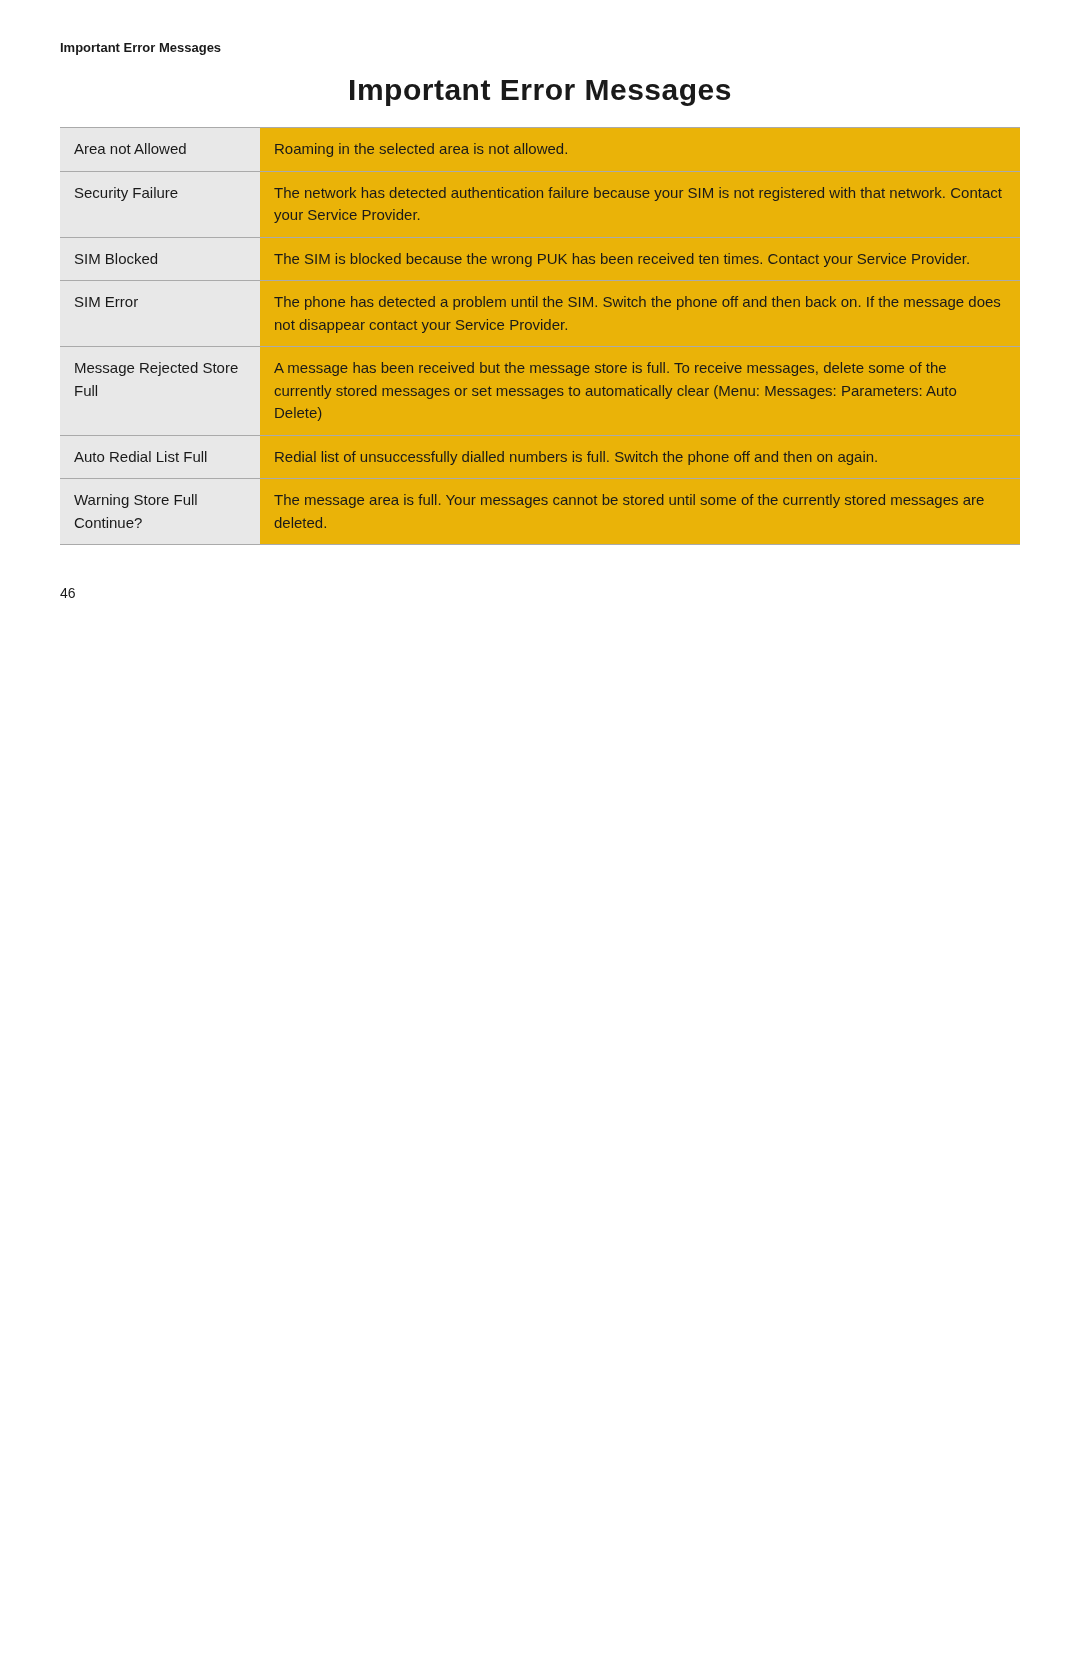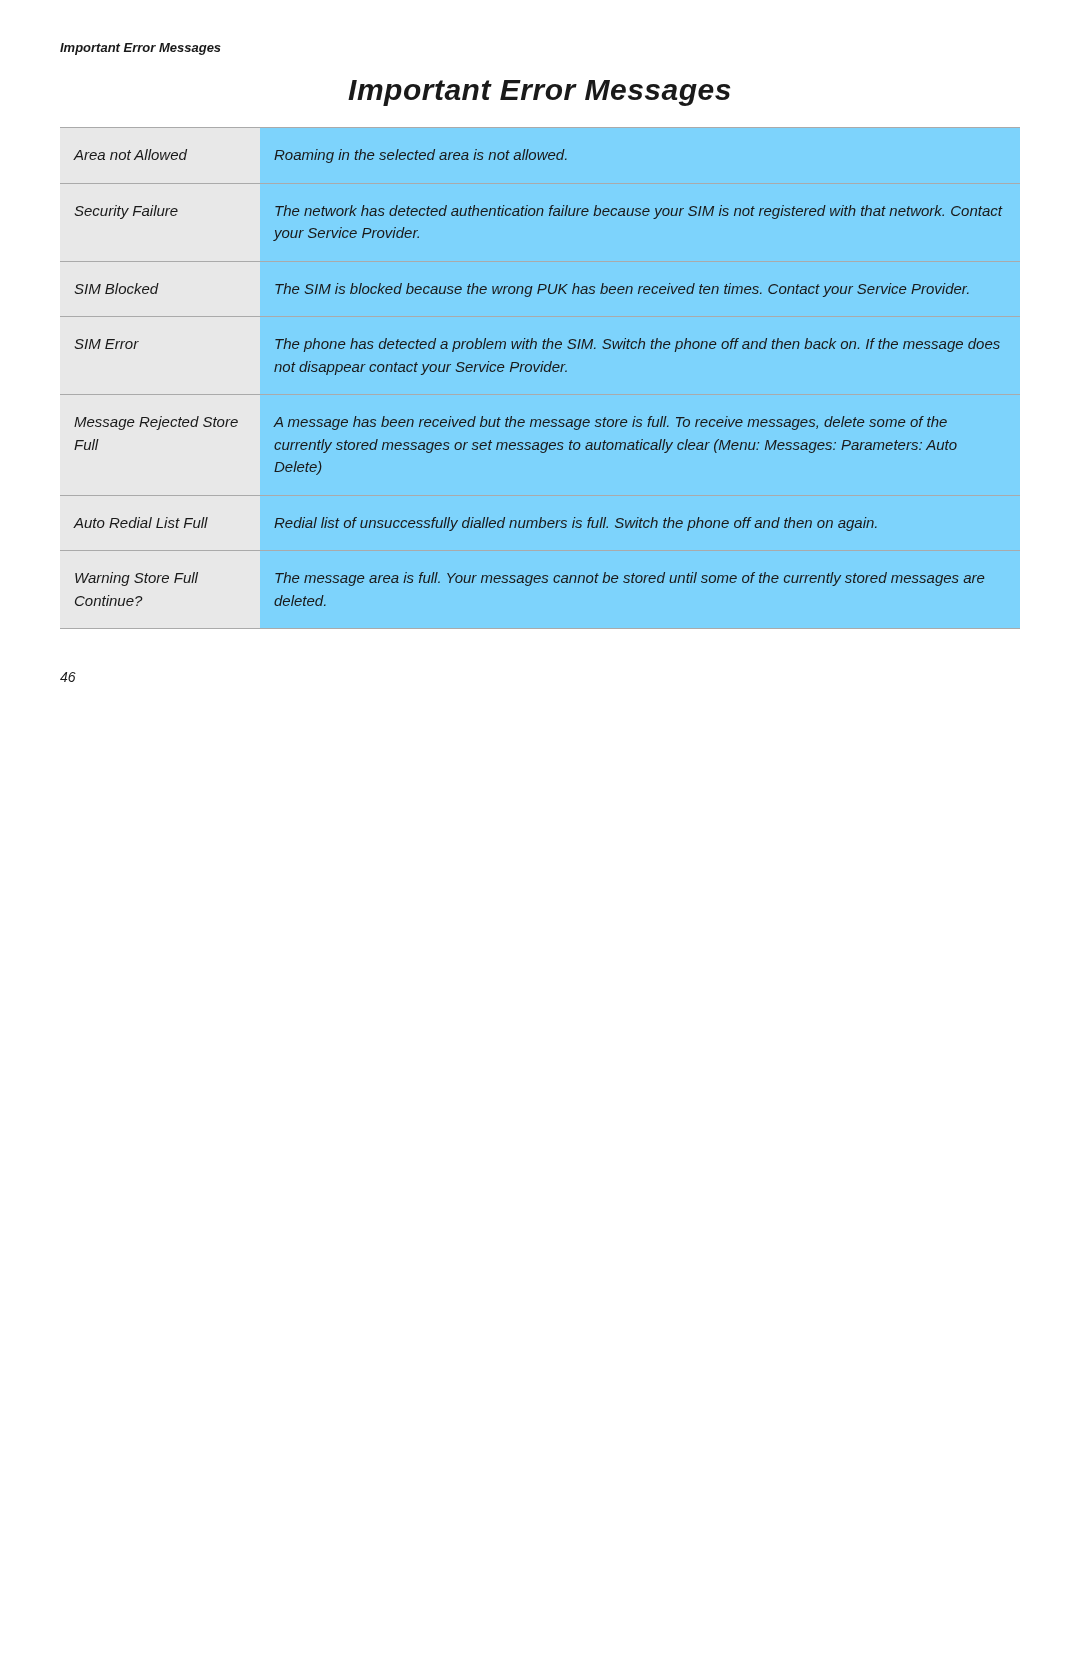--- a/index.html
+++ b/index.html
@@ -1,19 +1,18 @@
 <!DOCTYPE html>
 <html><head>
   <meta charset="utf-8">
   <style>
     * {
       margin: 0;
       padding: 0;
       box-sizing: border-box;
-      font-style: italic;
     }
 
     body {
       background: #ffffff;
       font-family: Arial, Helvetica, sans-serif;
       font-size: 15px;
       color: #1a1a1a;
       width: 1080px;
       min-height: 1667px;
       padding: 40px 60px 60px 60px;
@@ -42,34 +41,34 @@
 
     tr {
       border-bottom: 1px solid #aaaaaa;
     }
 
     tr:first-child {
       border-top: 1px solid #aaaaaa;
     }
 
     td {
-      padding: 16px 14px;
+      padding: 10px 14px;
       vertical-align: top;
       line-height: 1.5;
     }
 
     td:first-child {
       width: 200px;
       background-color: #e8e8e8;
       font-size: 15px;
       font-weight: normal;
     }
 
     td:last-child {
-      background-color: #7dd3fc;
+      background-color: #eab308;
       font-size: 15px;
     }
 
     .page-number {
       font-size: 14px;
       margin-top: 30px;
     }
   </style>
 </head>
 <body>
@@ -87,21 +86,21 @@
       <tr>
         <td>Security Failure</td>
         <td>The network has detected authentication failure because your SIM is not registered with that network. Contact your Service Provider.</td>
       </tr>
       <tr>
         <td>SIM Blocked</td>
         <td>The SIM is blocked because the wrong PUK has been received ten times. Contact your Service Provider.</td>
       </tr>
       <tr>
         <td>SIM Error</td>
-        <td>The phone has detected a problem with the SIM. Switch the phone off and then back on. If the message does not disappear contact your Service Provider.</td>
+        <td>The phone has detected a problem until the SIM. Switch the phone off and then back on. If the message does not disappear contact your Service Provider.</td>
       </tr>
       <tr>
         <td>Message Rejected Store Full</td>
         <td>A message has been received but the message store is full. To receive messages, delete some of the currently stored messages or set messages to automatically clear (Menu: Messages: Parameters: Auto Delete)</td>
       </tr>
       <tr>
         <td>Auto Redial List Full</td>
         <td>Redial list of unsuccessfully dialled numbers is full. Switch the phone off and then on again.</td>
       </tr>
       <tr>

